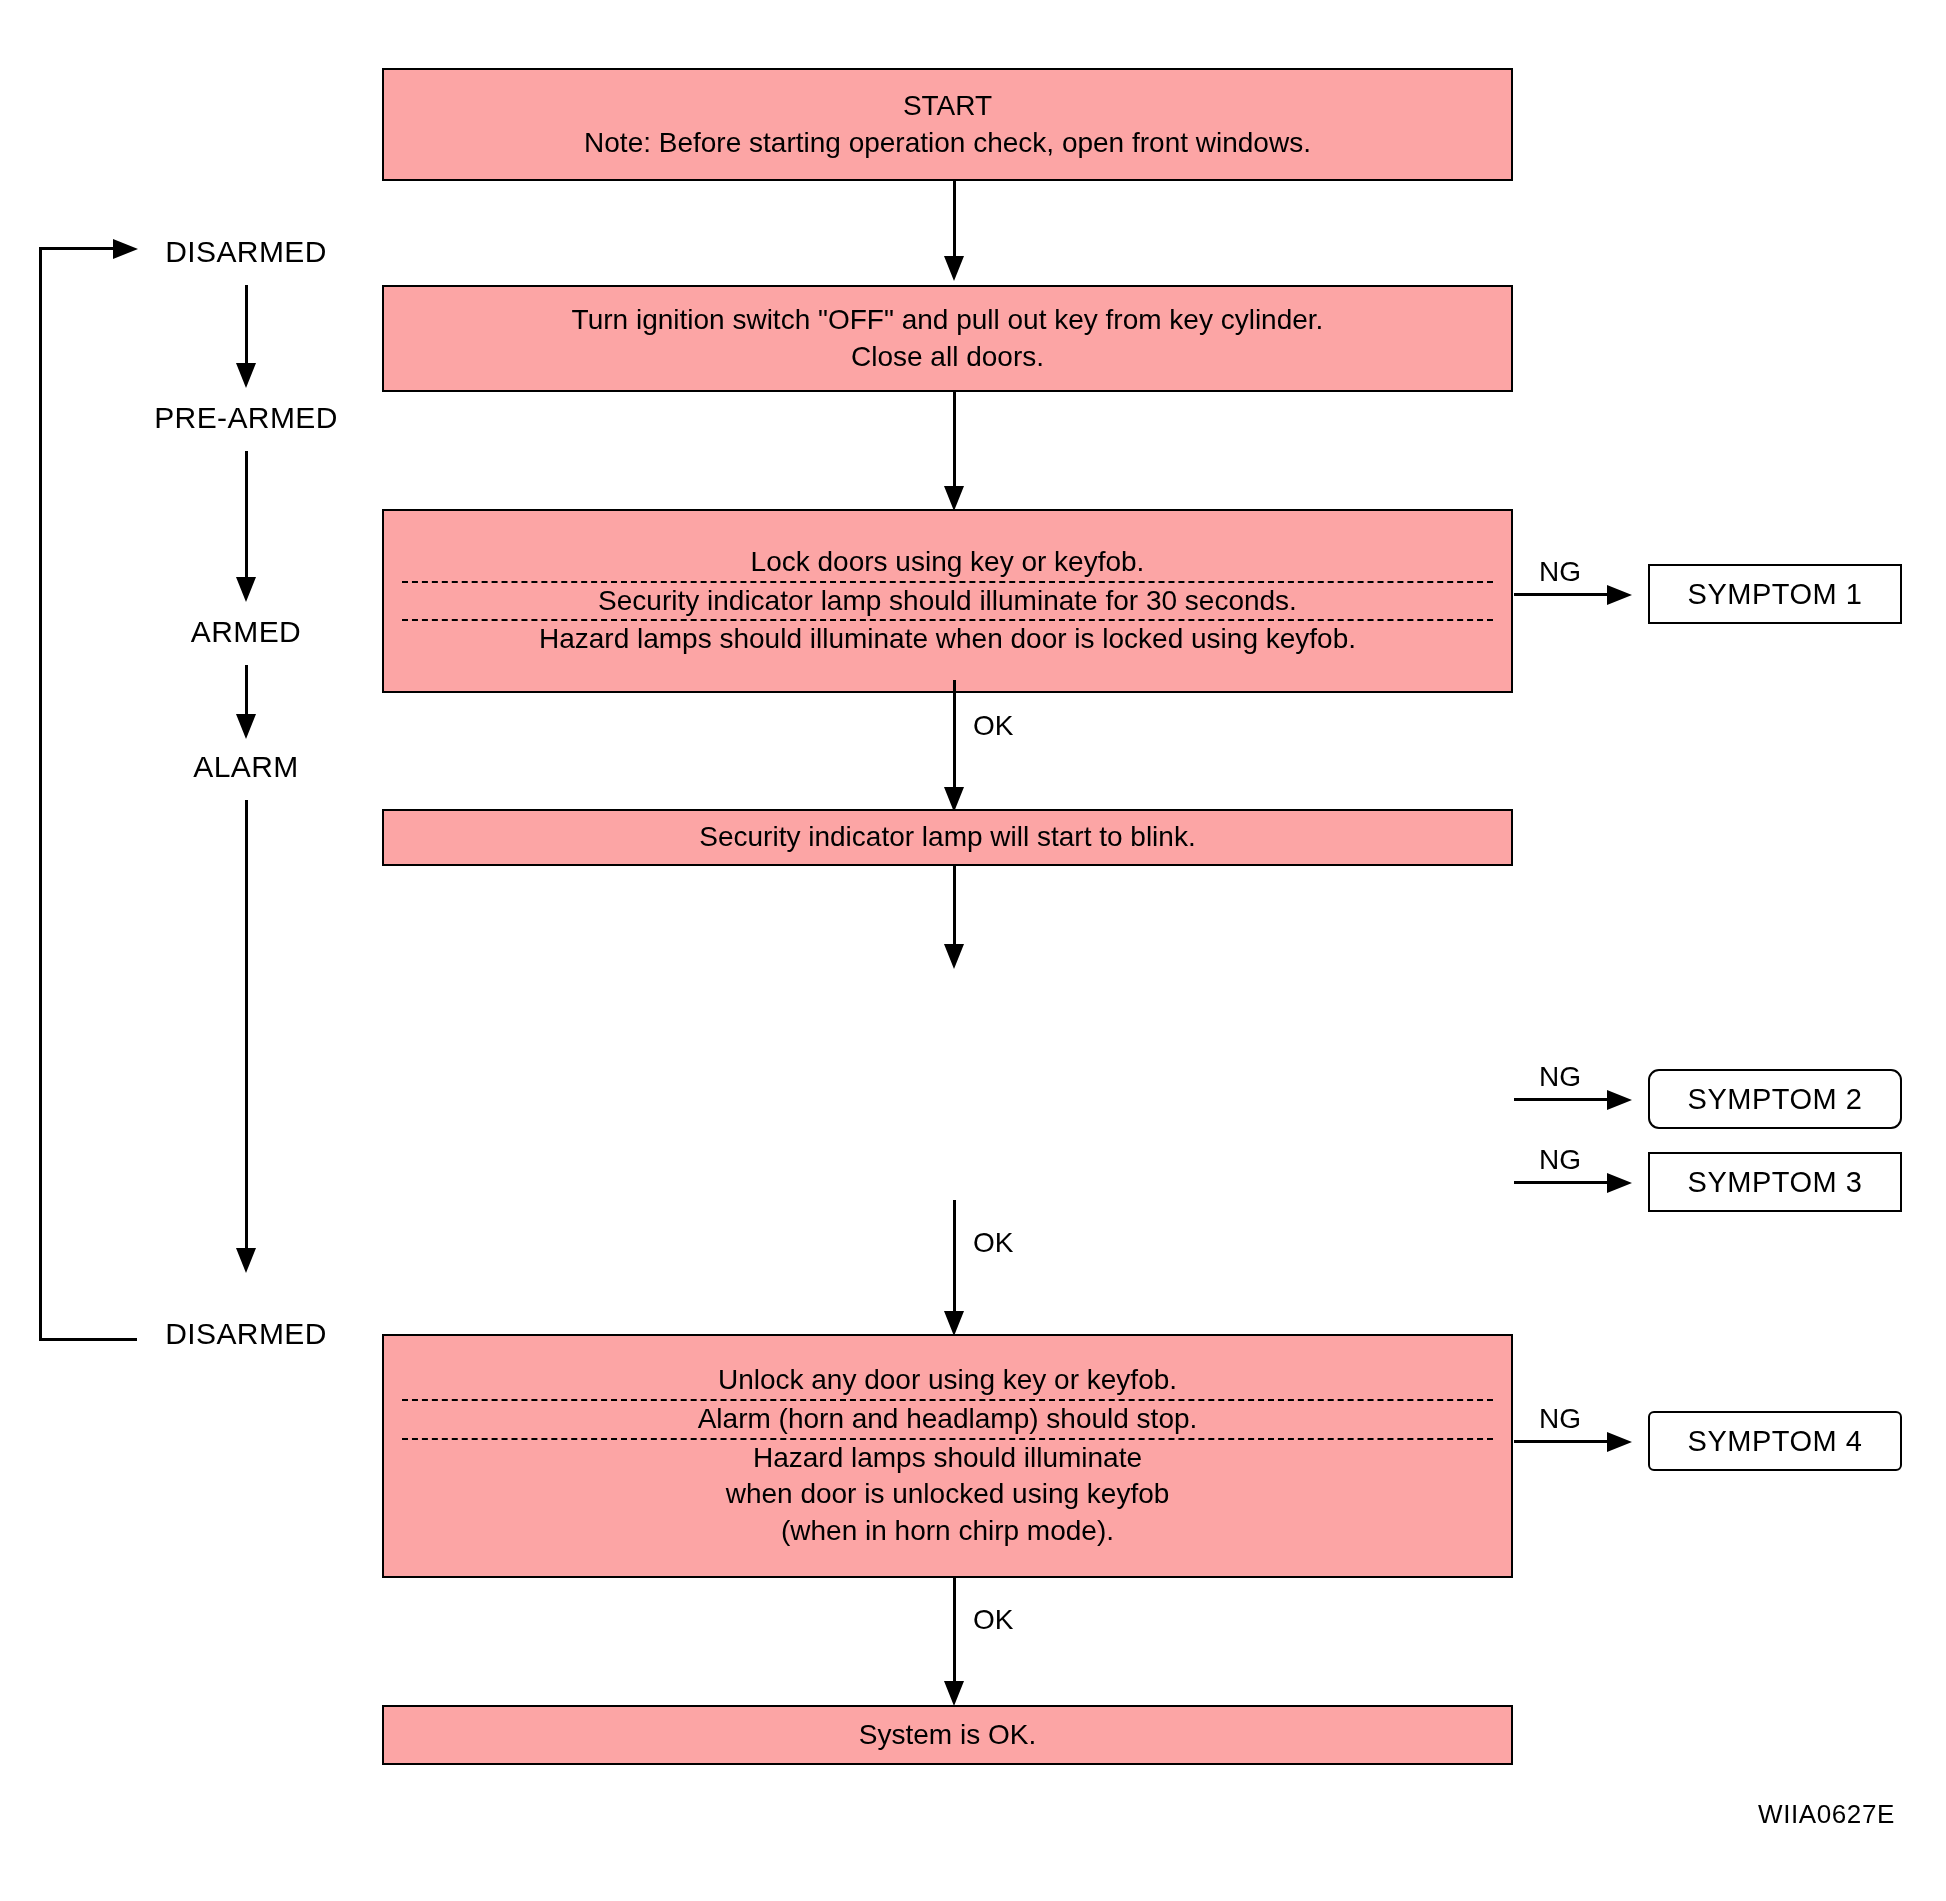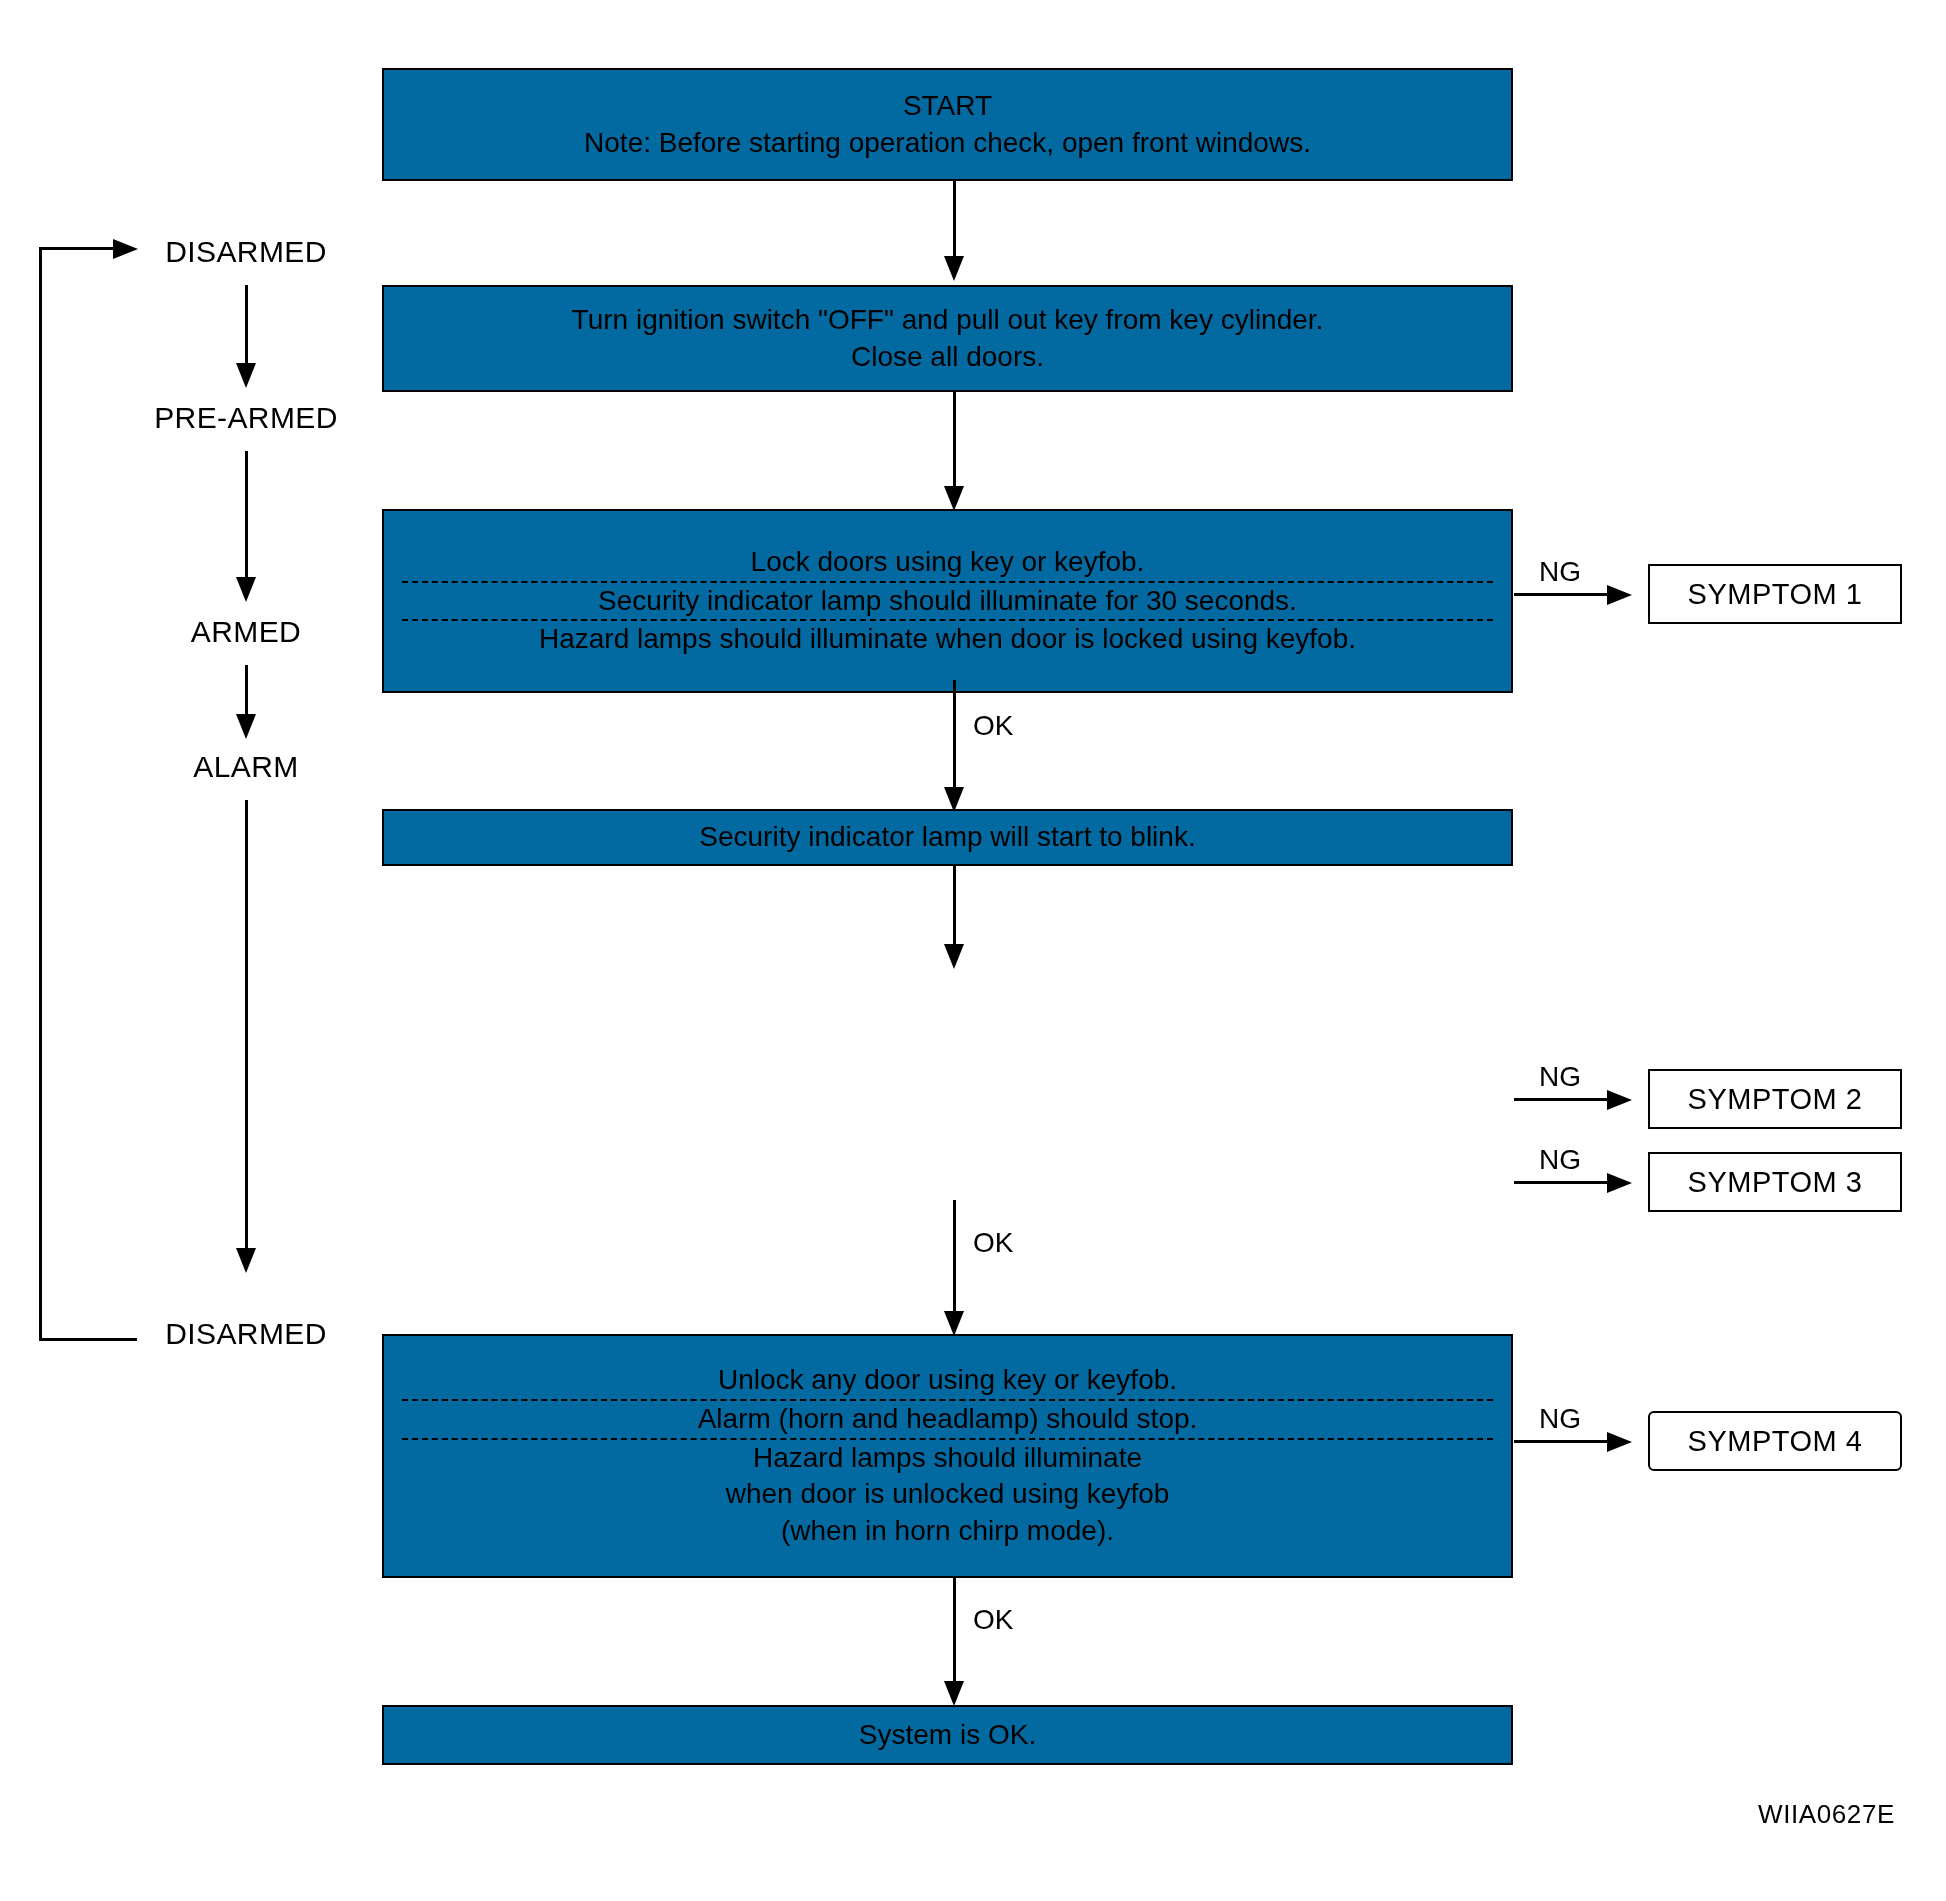--- a/index.html
+++ b/index.html
@@ -17,21 +17,21 @@
     height: 1902px;
     background: #ffffff;
     overflow: hidden;
   }
 
   
   .box {
     position: absolute;
     box-sizing: border-box;
     border: 2.9px solid #000;
-    background: #0369a1;
+    background: #fca5a5;
     display: flex;
     flex-direction: column;
     justify-content: center;
   }
   .box .cell {
     text-align: center;
     font-size: 28px;
     line-height: 1.32;
     padding: 0 11.7px;
     white-space: pre-line;
@@ -170,21 +170,21 @@
   <div class="box" style="left:382px; top:809px; width:1131px; height:57px;">
     <div class="cell">Security indicator lamp will start to blink.</div>
   </div>
   <div class="vline" style="left:953px; top:866px; height:82px;"></div>
   <div class="arrow-down" style="left:954px; top:944px;"></div>
 
 
   <div class="hline" style="left:1514px; top:1098px; width:98px;"></div>
   <div class="arrow-right" style="left:1607px; top:1100px;"></div>
   <div class="edge-label" style="left:1539px; top:1061px;">NG</div>
-  <div class="sym-box" style="left:1648px; top:1069px; width:254px; height:60px;">
+  <div class="sym-box" style="left:1648px; top:1069px; width:254px; height:60px;border-radius:11px;">
     <span>SYMPTOM 2</span>
   </div>
 
   <div class="hline" style="left:1514px; top:1181px; width:98px;"></div>
   <div class="arrow-right" style="left:1607px; top:1183px;"></div>
   <div class="edge-label" style="left:1539px; top:1144px;">NG</div>
   <div class="sym-box" style="left:1648px; top:1152px; width:254px; height:60px;">
     <span>SYMPTOM 3</span>
   </div>
 

